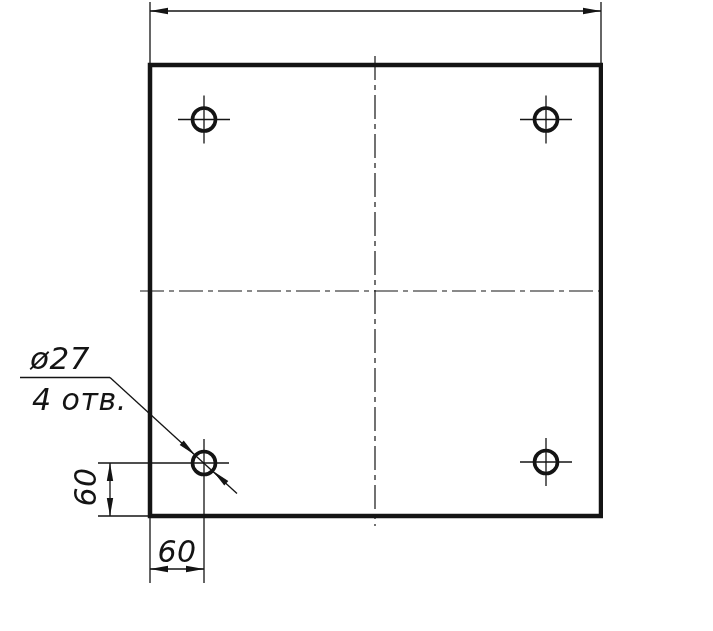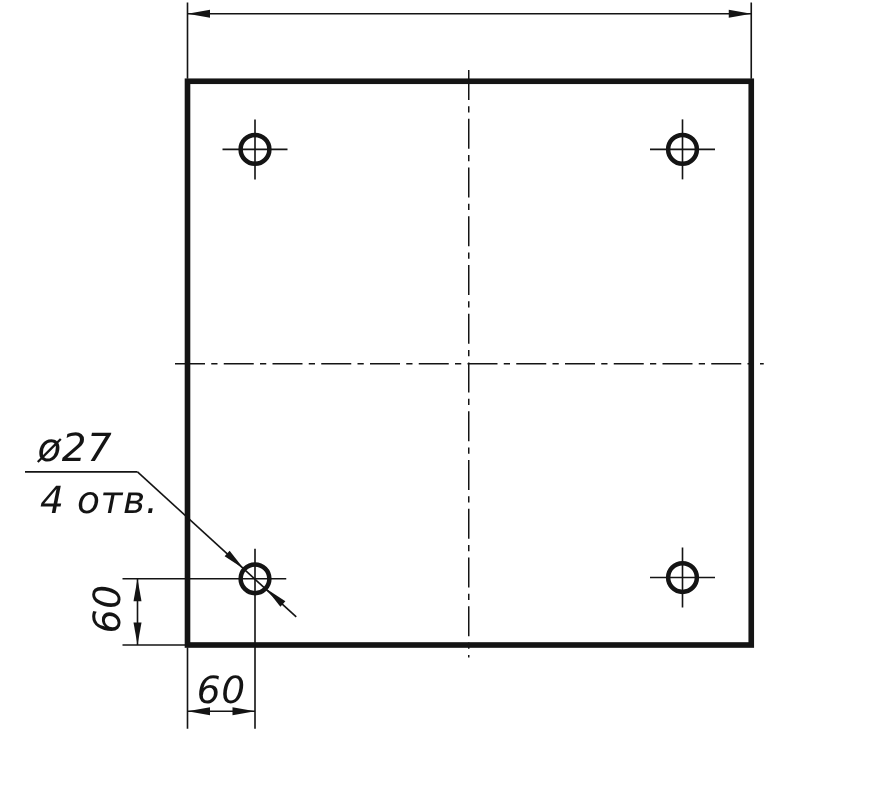--- a/index.html
+++ b/index.html
@@ -2,21 +2,21 @@
 <html><head>
 <meta charset="utf-8">
 <style>
   html, body {
     margin: 0;
     padding: 0;
     background: #ffffff;
   }
   .canvas {
     position: relative;
-    width: 713px;
+    width: 603px;
     height: 631px;
     background: #ffffff;
     overflow: hidden;
   }
   svg { display: block; }
   .thin {
     stroke: #141414;
     stroke-width: 1.3;
     fill: none;
     stroke-linecap: butt;

